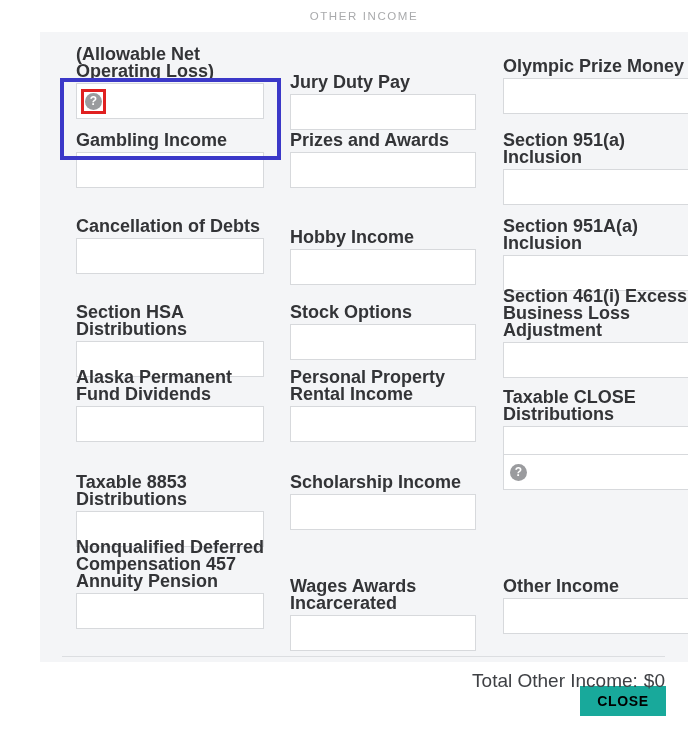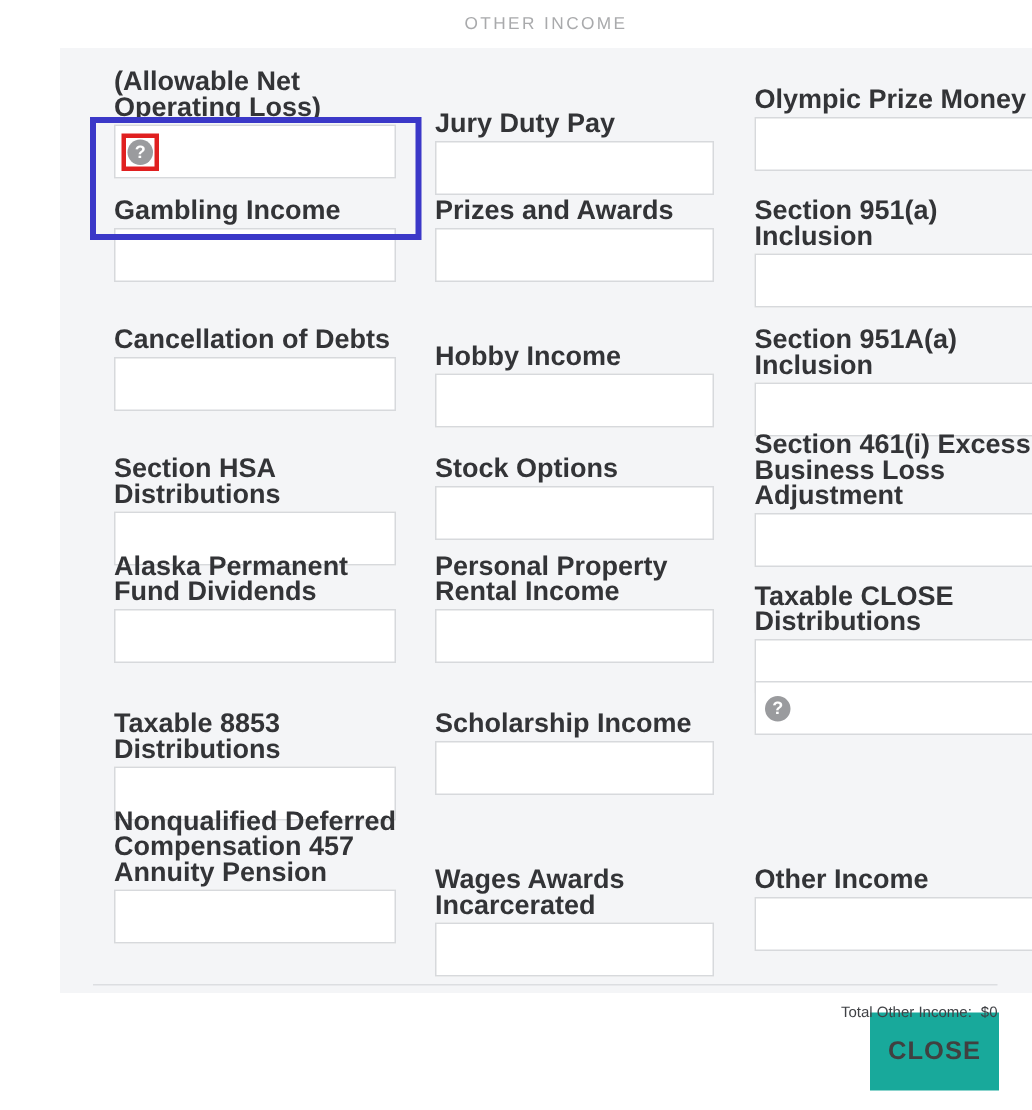--- a/index.html
+++ b/index.html
@@ -146,43 +146,43 @@
     left: 22px;
     right: 23px;
     top: 624px;
     height: 1px;
     background: #dcdee1;
   }
   .total-row {
     position: absolute;
     right: 23px;
     top: 638px;
-    font-size: 10px;
+    font-size: 19px;
     color: #3f4145;
     font-family: "Liberation Sans", sans-serif;
     white-space: nowrap;
   }
   .total-row .amount { margin-left: 6px; }
 
   
   .modal-footer {
     flex: 0 0 78px;
     background: #ffffff;
     display: flex;
     align-items: center;
     justify-content: flex-end;
     padding-right: 22px;
   }
   .close-btn {
     background: #18a99b;
-    color: #404040;
+    color: #000000;
     border: none;
     width: 86px;
-    height: 52px;
-    font-size: 17px;
+    height: 30px;
+    font-size: 14px;
     font-weight: bold;
     letter-spacing: 0.7px;
     cursor: pointer;
     font-family: "Liberation Sans", sans-serif;
     text-transform: uppercase;
   }
 </style>
 </head>
 <body>
 

